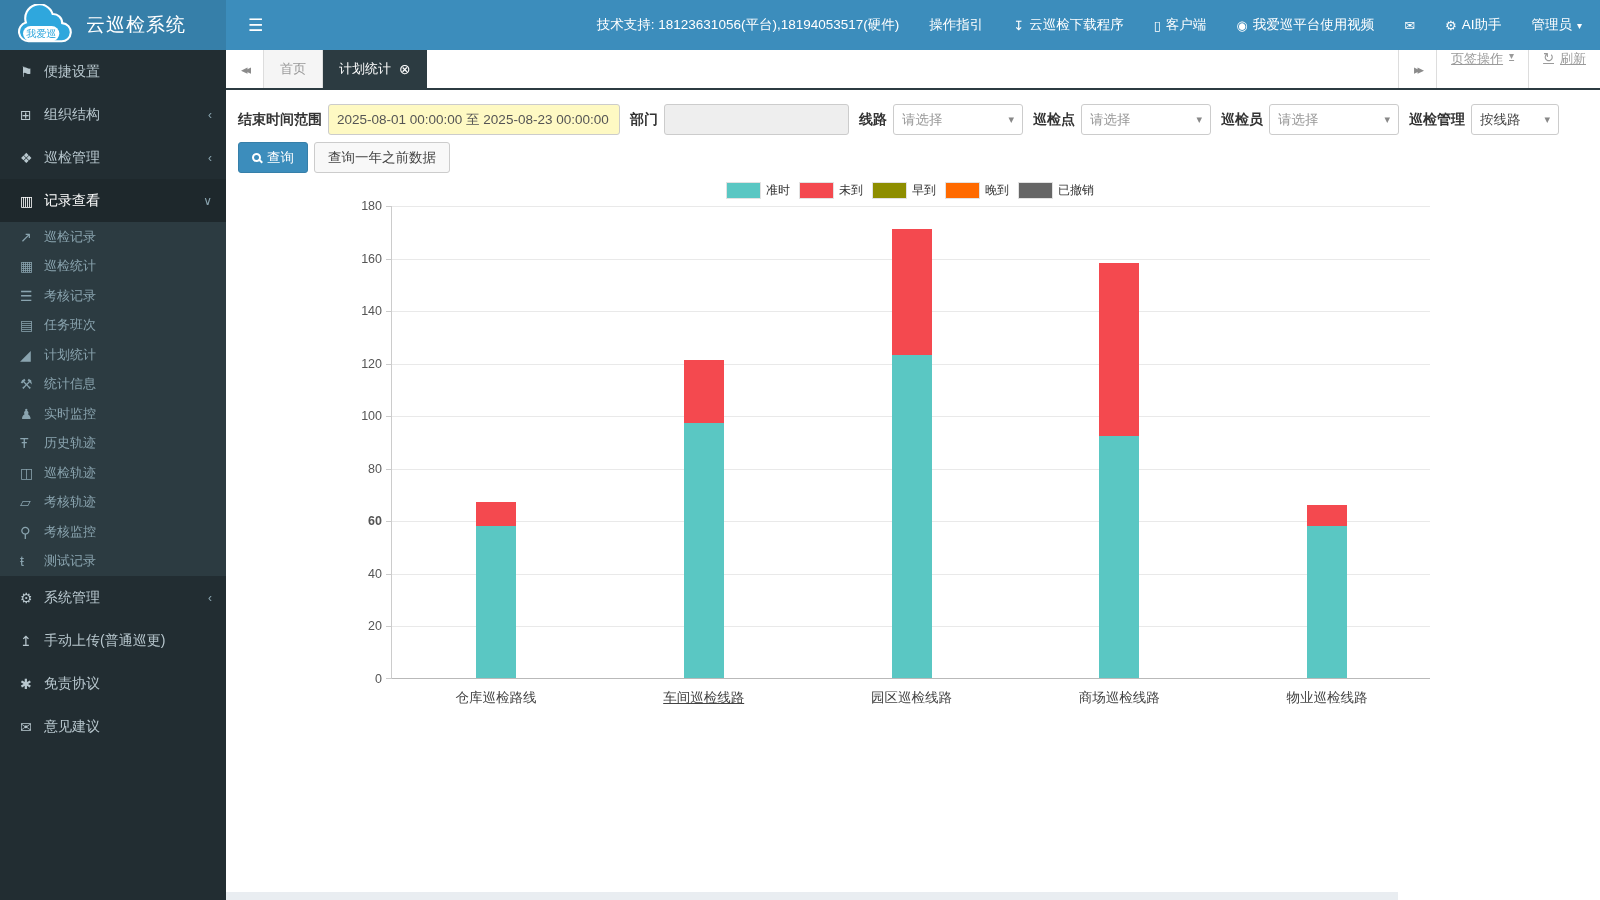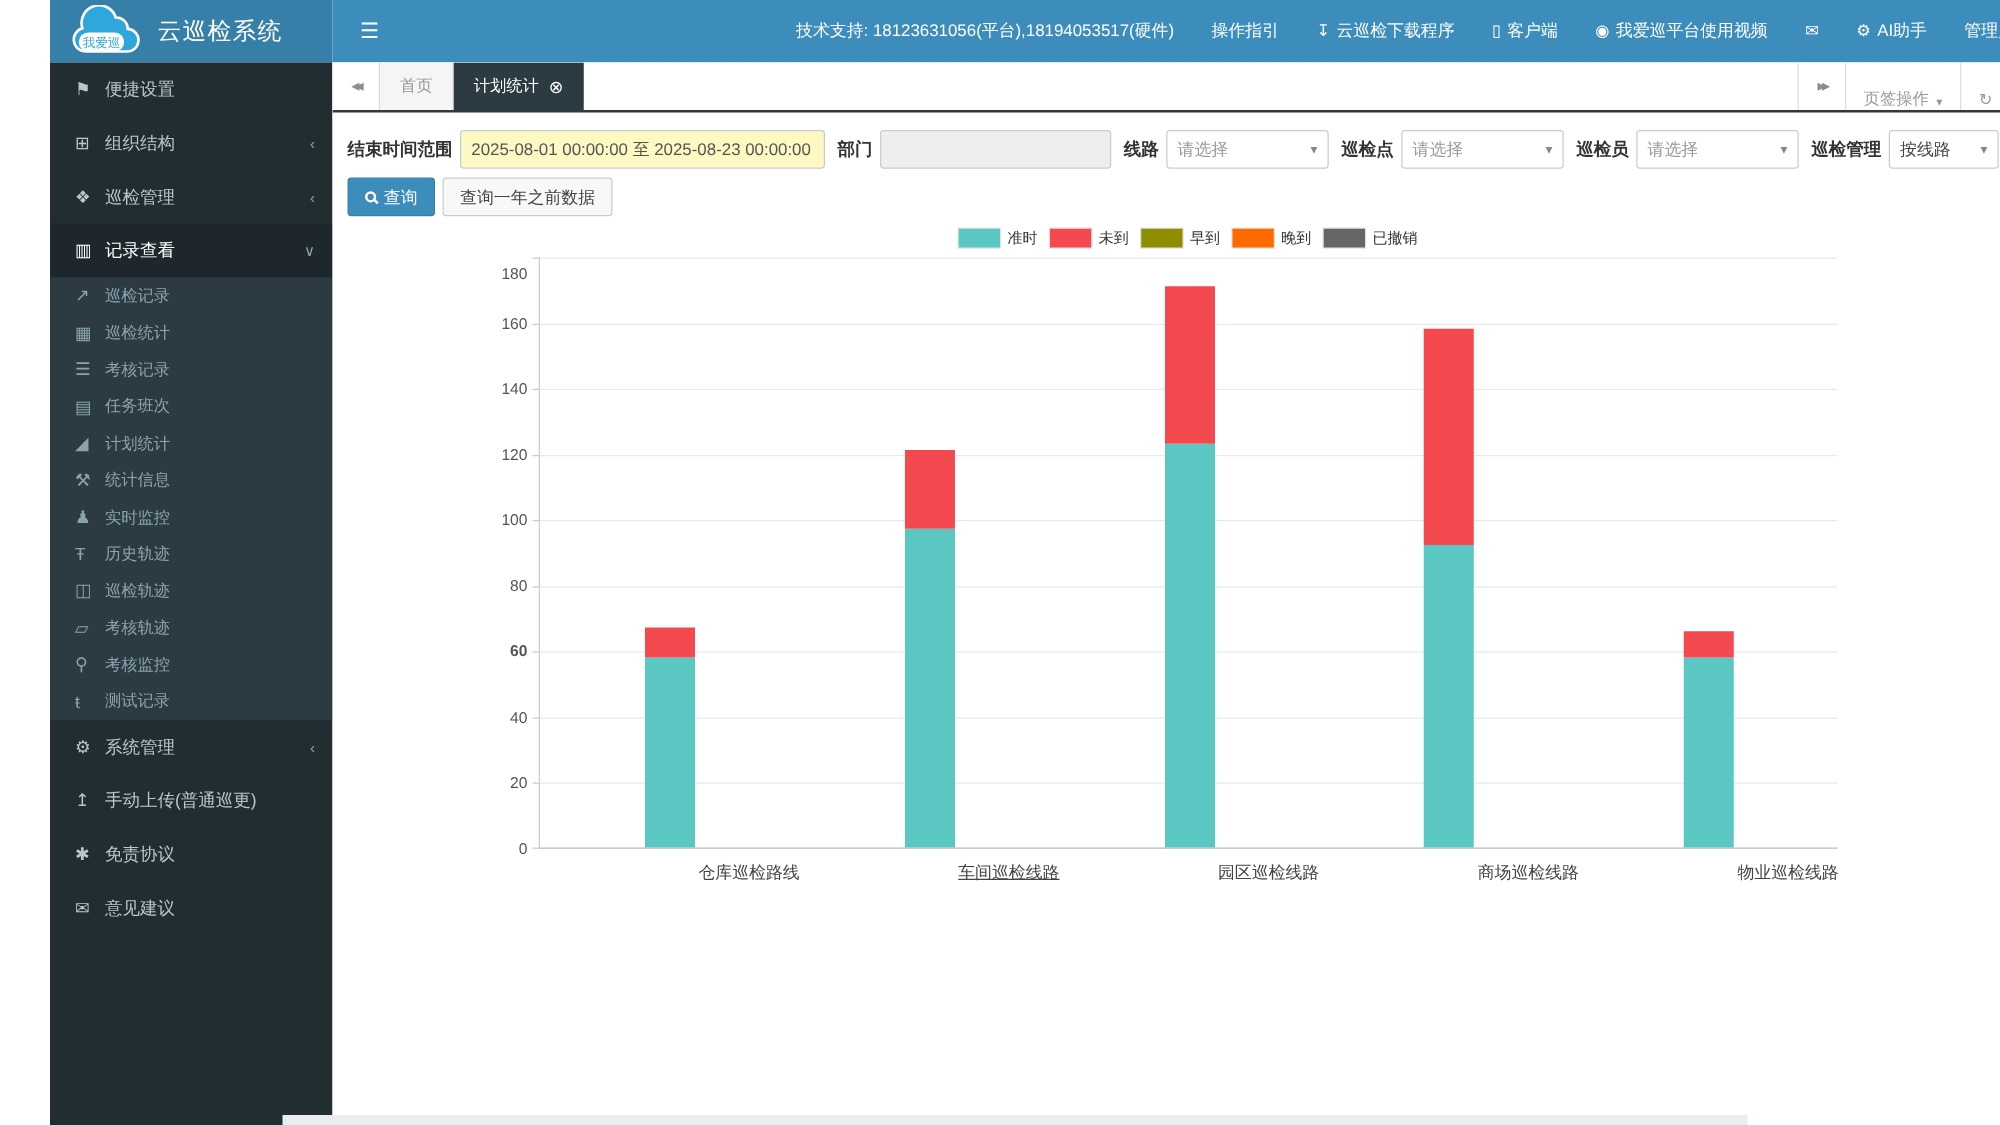--- a/index.html
+++ b/index.html
@@ -1,19 +1,19 @@
 <!DOCTYPE html>
 <html><head>
 <meta charset="utf-8">
 <style>
   * { box-sizing: border-box; margin: 0; padding: 0; }
   html,body { width:1600px; height:900px; overflow:hidden; }
   body { font-family: "Liberation Sans", "DejaVu Sans", sans-serif; font-size:14px; background:#fff; }
   #app { position:relative; width:1398px; height:900px; display:grid;
-         grid-template-columns:226px 1374px; grid-template-rows:50px 850px;padding-left:40px; }
+         grid-template-columns:226px 1374px; grid-template-rows:50px 850px; }
 
   
   .brand { grid-column:1; grid-row:1; background:#367fa9; color:#fff; display:flex;
            align-items:center; padding-left:14px; gap:10px; }
   .brand-title { font-size:19px; letter-spacing:1px; }
   .navbar { grid-column:2; grid-row:1; background:#3c8dbc; color:#fff; display:flex;
             align-items:center; padding:0 18px 0 14px; }
   .hamburger { font-size:17px; cursor:pointer; padding:4px 8px; }
   .nav-right { margin-left:auto; display:flex; align-items:center; gap:30px; font-size:13.5px; white-space:nowrap; }
   .nav-item { cursor:pointer; display:flex; align-items:center; gap:5px; }
@@ -38,22 +38,22 @@
               border-bottom:2px solid #2c3b41; }
   .ts-btn { width:38px; display:flex; align-items:center; justify-content:center;
             color:#8b8b8b; font-size:13px; letter-spacing:-3px; cursor:pointer;
             border-right:1px solid #ddd; background:#fff; }
   .ts-btn.right { border-right:none; border-left:1px solid #ddd; }
   .ts-tab { display:flex; align-items:center; gap:8px; padding:0 16px; font-size:13px;
             background:#f5f5f5; color:#999; border-right:1px solid #ddd; cursor:pointer; }
   .ts-tab.active { background:#2c3b41; color:#fff; border-right:none; }
   .ts-tab .tclose { font-size:14px; cursor:pointer; }
   .ts-spacer { flex:1; }
-  .ts-action { display:flex; align-items:flex-end; gap:6px; padding:0 14px; color:#9a9a9a;
-               font-size:13px; border-left:1px solid #ddd; cursor:pointer; }
+  .ts-action { display:flex; align-items:flex-start; gap:6px; padding:0 14px; color:#9a9a9a;
+               font-size:13px; border-left:1px solid #ddd; cursor:pointer;text-decoration:underline; }
 
   
   .filterbar { display:flex; align-items:center; padding:14px 0 0 12px; gap:6px; white-space:nowrap; }
   .flabel { font-weight:bold; color:#333; font-size:14px; margin-left:4px; }
   .finput { height:31px; border:1px solid #ccc; border-radius:3px; background:#fef9c3;
             color:#555; font-size:13.5px; padding:0 8px; display:flex; align-items:center; overflow:hidden; }
   .finput.date { width:292px; }
   .finput.disabled { background:#eee; width:185px; }
   .fselect { height:31px; width:130px; border:1px solid #ccc; border-radius:3px; background:#fff;
              color:#999; font-size:13.5px; padding:0 8px; display:flex; align-items:center;
@@ -84,21 +84,21 @@
   .chart { position:relative; margin-top:9px; }
   .legend-row { margin-left:165px; width:1039px; display:flex; justify-content:center; gap:10px; }
   .legend-item { display:flex; align-items:center; gap:6px; font-size:12px; color:#333; cursor:pointer; }
   .legend-swatch { width:33px; height:15px; box-shadow:0 0 0 1px #e2e2e2; }
   .plot { position:relative; margin:7px 0 0 165px; width:1039px; height:473px;
           border-left:1px solid #ccc; border-bottom:1px solid #b9b9b9; }
   .gridline { position:absolute; left:0; width:100%; height:1px; background:#e9e9e9; }
   .ytick-label { position:absolute; left:-54px; width:44px; text-align:right; font-size:12.5px; color:#555; }
   .ytick-mark { position:absolute; left:-6px; width:6px; height:1px; background:#ccc; }
   .bar-seg { position:absolute; width:40px; }
-  .xlabel { position:absolute; top:483px; text-align:right; font-size:13.5px; color:#444; }
+  .xlabel { position:absolute; top:483px; text-align:center; font-size:13.5px; color:#444; }
 
   .hscroll { position:absolute; left:226px; right:0; bottom:0; height:8px; background:#e9edf1; }
 </style>
 </head>
 <body>
 
 <div id="app">
 
   <div class="brand">
     <svg width="62" height="42" viewBox="0 0 64 44">
@@ -338,21 +338,21 @@
           <div class="ytick-mark" style="top: 157.667px;"></div>
           <span class="ytick-label" style="top: 150.667px;">120</span>
           <div class="gridline" style="top: 105.111px;"></div>
           <div class="ytick-mark" style="top: 105.111px;"></div>
           <span class="ytick-label" style="top: 98.1111px;">140</span>
           <div class="gridline" style="top: 52.5556px;"></div>
           <div class="ytick-mark" style="top: 52.5556px;"></div>
           <span class="ytick-label" style="top: 45.5556px;">160</span>
           <div class="gridline" style="top: 0px;"></div>
           <div class="ytick-mark" style="top: 0px;"></div>
-          <span class="ytick-label" style="top: -7px; margin-top: 13px;">180</span>
+          <span class="ytick-label" style="top: -7px;">180</span>
           <span class="ytick-label" style="top: 466px;">0</span>
           <div class="ytick-mark" style="top: 472px;"></div>
           <div class="bar-seg" style="left: 83.9px; height: 152.411px; bottom: 0px; background: rgb(90, 199, 195);"></div>
           <div class="bar-seg" style="left: 83.9px; height: 23.65px; bottom: 152.411px; background: rgb(244, 73, 79);"></div>
           <span class="xlabel" style="left: 0px; width: 207.8px;">仓库巡检路线</span>
           <div class="bar-seg" style="left: 291.7px; height: 254.894px; bottom: 0px; background: rgb(90, 199, 195);"></div>
           <div class="bar-seg" style="left: 291.7px; height: 63.0667px; bottom: 254.894px; background: rgb(244, 73, 79);"></div>
           <span class="xlabel" style="left: 207.8px; width: 207.8px; text-decoration: underline;">车间巡检线路</span>
           <div class="bar-seg" style="left: 499.5px; height: 323.217px; bottom: 0px; background: rgb(90, 199, 195);"></div>
           <div class="bar-seg" style="left: 499.5px; height: 126.133px; bottom: 323.217px; background: rgb(244, 73, 79);"></div>

